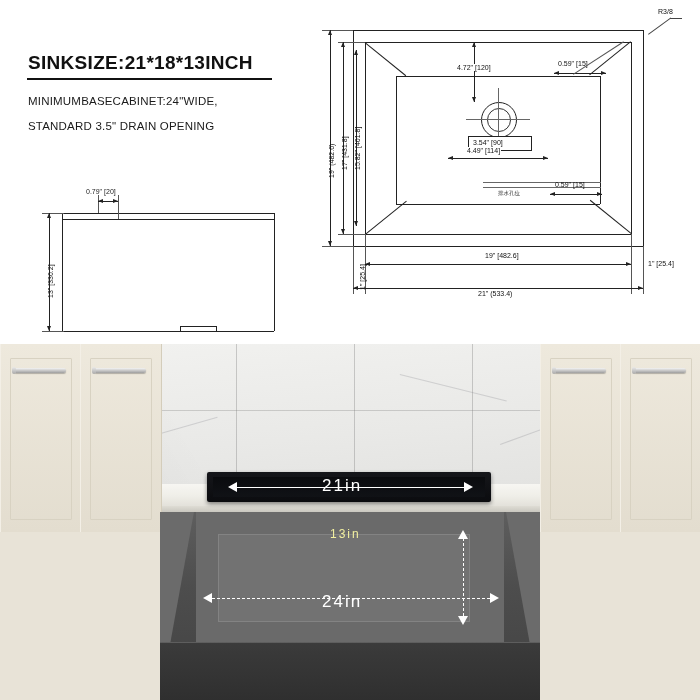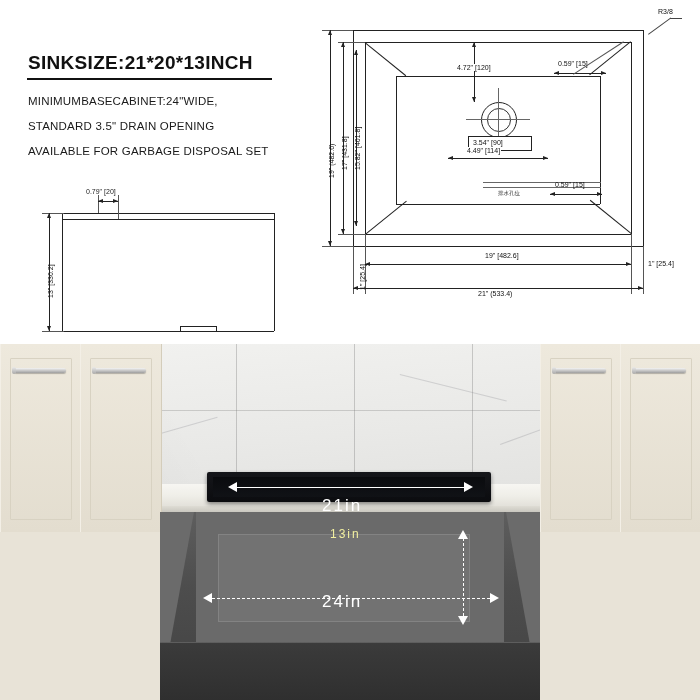--- a/index.html
+++ b/index.html
@@ -145,26 +145,25 @@
   .dim-text.yellow{color:#f2f0a0;font-size:12px;}
   .dim-text.big{font-size:17px;letter-spacing:2px;}
 </style>
 </head>
 <body>
 
 <div class="root">
 
   <div class="spec-panel">
 
-    <div class="title">SINKSIZE:21*20*13INCH</div>
+    <div class="title">SINKSIZE:21*18*13INCH</div>
     <div class="title-underline"></div>
 
     <div class="spec-line l1">MINIMUMBASECABINET:24"WIDE,</div>
     <div class="spec-line l2">STANDARD 3.5" DRAIN OPENING</div>
-    <div class="spec-line l3">AVAILABLE FOR GARBAGE DISPOSAL SET</div>
 
     <div class="side-view">
 
       <div class="sv-line sv-h" style="left:22px;top:28px;width:212px;"></div>
       <div class="sv-line sv-h" style="left:22px;top:34px;width:212px;"></div>
 
       <div class="sv-line sv-v" style="left:22px;top:28px;height:118px;"></div>
       <div class="sv-line sv-v" style="left:234px;top:28px;height:118px;"></div>
 
       <div class="sv-line sv-h" style="left:22px;top:146px;width:212px;"></div>
@@ -318,21 +317,21 @@
 
     <div class="depth-box"></div>
 
     <div class="sink">
       <div class="sink-inner"></div>
     </div>
 
     <div class="dim-h solid" style="left:236px;top:143px;width:228px;"></div>
     <div class="ah-l" style="left:228px;top:138px;"></div>
     <div class="ah-r" style="left:464px;top:138px;"></div>
-    <div class="dim-text big" style="left:322px;top:132px;margin-top:20px;">21in</div>
+    <div class="dim-text big" style="left:322px;top:132px;">21in</div>
 
     <div class="dim-v" style="left:463px;top:194px;height:78px;"></div>
     <div class="av-t" style="left:458px;top:186px;"></div>
     <div class="av-b" style="left:458px;top:272px;"></div>
     <div class="dim-text yellow" style="left:330px;top:183px;">13in</div>
 
     <div class="dim-h" style="left:212px;top:254px;width:278px;"></div>
     <div class="ah-l" style="left:203px;top:249px;"></div>
     <div class="ah-r" style="left:490px;top:249px;"></div>
     <div class="dim-text big" style="left:322px;top:248px;">24in</div>

